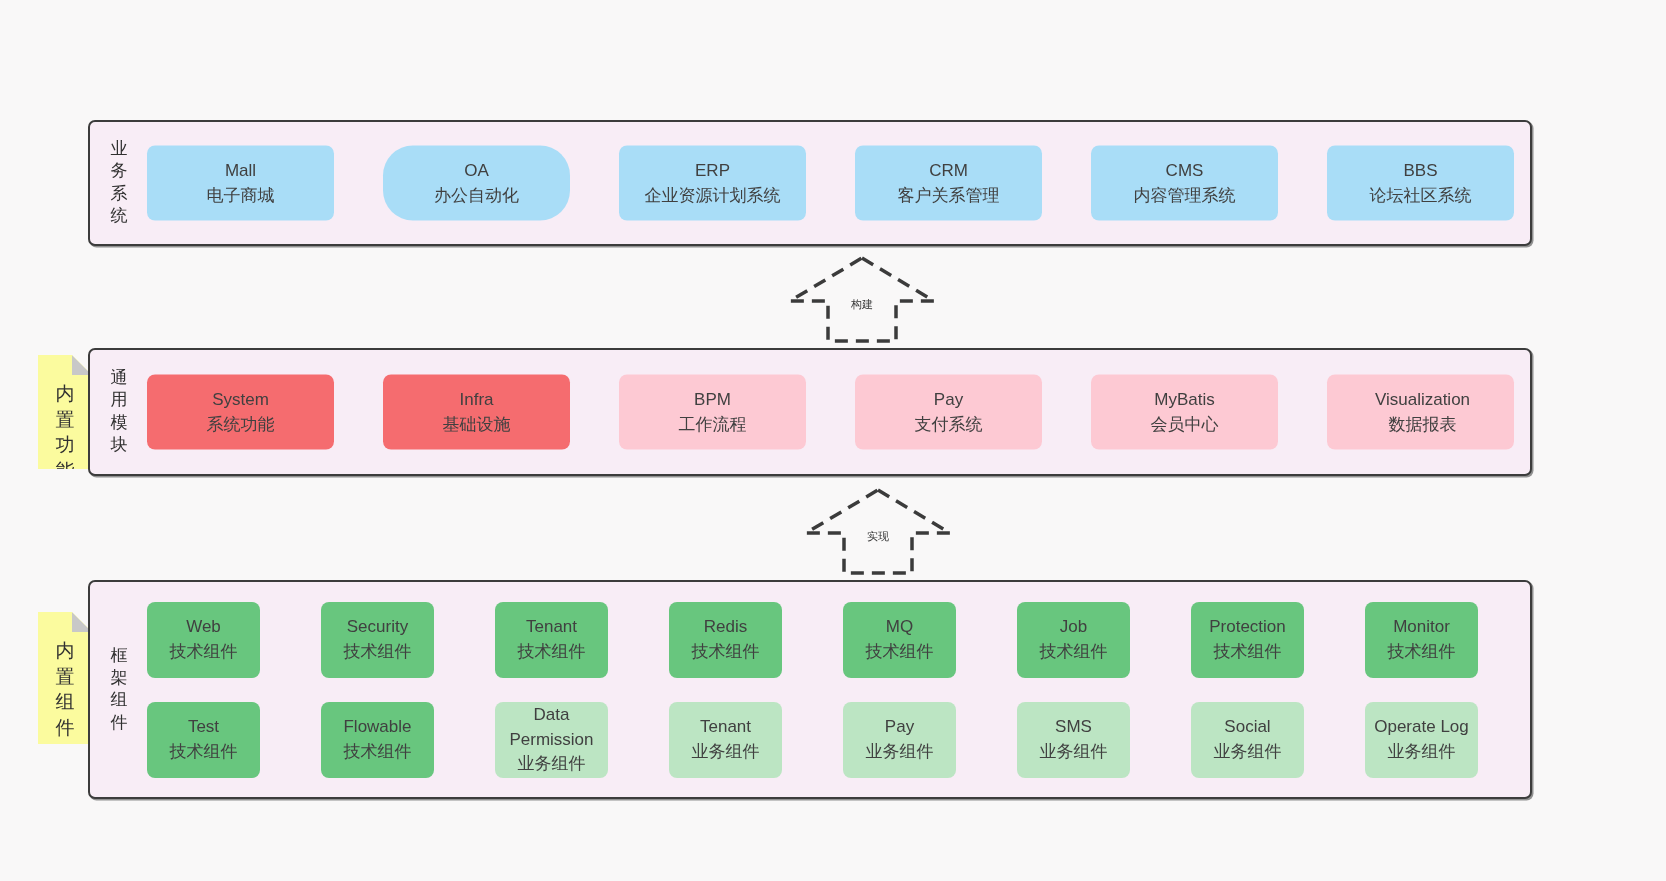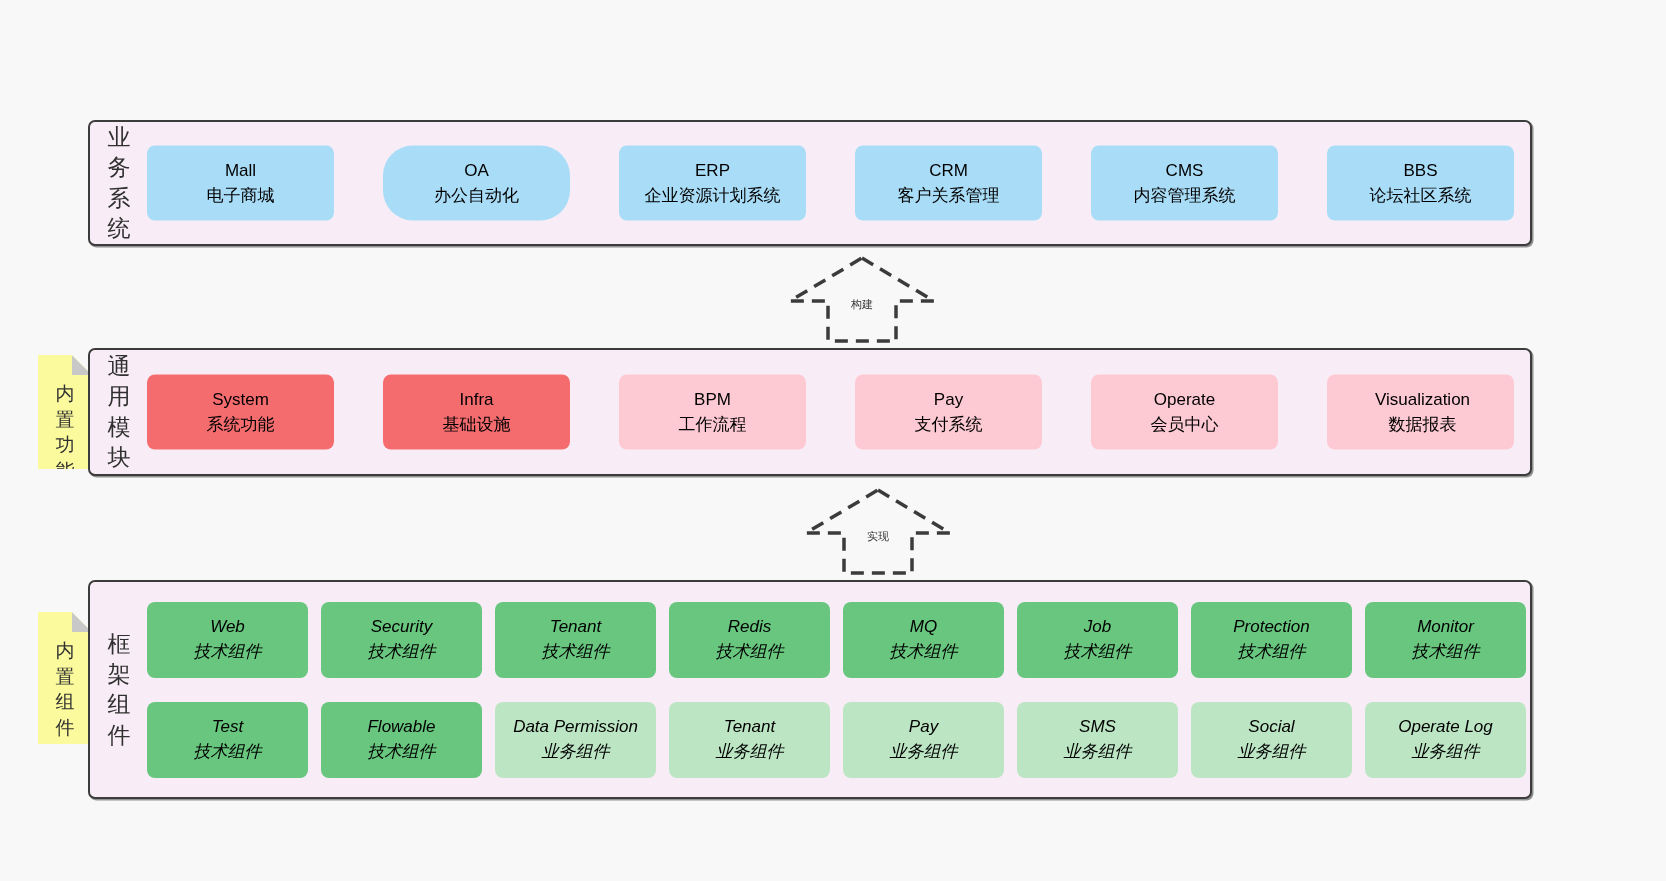--- a/index.html
+++ b/index.html
@@ -13,37 +13,37 @@
   }
   .layer{
     position:absolute;left:88px;width:1440px;
     background:#f8edf6;border:2px solid #3c3c3c;border-radius:7px;
     box-shadow:1.5px 1.5px 0 rgba(60,60,60,.55);
     z-index:2;
   }
   .layer-label{
     position:absolute;left:16px;top:50%;transform:translateY(-50%);
     width:26px;text-align:center;word-break:break-all;
-    font-size:23px;line-height:1.32;color:#303030;
+    font-size:17px;line-height:1.32;color:#303030;
   }
   .row6{
     position:absolute;left:57px;top:50%;transform:translateY(-50%);
     display:flex;gap:49px;
   }
   .row6 .box{width:187px;height:75px;}
   .grid8{
     position:absolute;left:57px;top:20px;
     display:grid;grid-template-columns:repeat(8,140px);gap:24px 34px;
   }
-  .grid8 .box{width:161px;height:76px;font-style:italic;}
+  .grid8 .box{width:113px;height:76px;}
   .box{
     border-radius:8px;display:flex;flex-direction:column;
     align-items:center;justify-content:center;
     font-size:17px;line-height:1.45;text-align:center;
-    color:#000000;padding:2px 8px;box-sizing:border-box;
+    color:#404040;padding:2px 8px;box-sizing:border-box;
   }
   .note{
     position:absolute;left:38px;width:54px;background:#fbfb9e;
     clip-path:polygon(0 0,calc(100% - 20px) 0,100% 20px,100% 100%,0 100%);
     z-index:1;
   }
   .note .fold{
     position:absolute;top:0;right:0;width:20px;height:20px;
     background:#c8c8c8;clip-path:polygon(0 0,100% 100%,0 100%);
   }
@@ -126,21 +126,21 @@
       </div>
       <div class="box" style="background: rgb(253, 201, 211);">
         <div>BPM</div>
         <div>工作流程</div>
       </div>
       <div class="box" style="background: rgb(253, 201, 211);">
         <div>Pay</div>
         <div>支付系统</div>
       </div>
       <div class="box" style="background: rgb(253, 201, 211);">
-        <div>Operate</div>
+        <div>MyBatis</div>
         <div>会员中心</div>
       </div>
       <div class="box" style="background: rgb(253, 201, 211); padding-left: 12px;">
         <div>Visualization</div>
         <div>数据报表</div>
       </div>
     </div>
   </div>
 
   <div class="arrow" style="left:790px;top:485px;">

